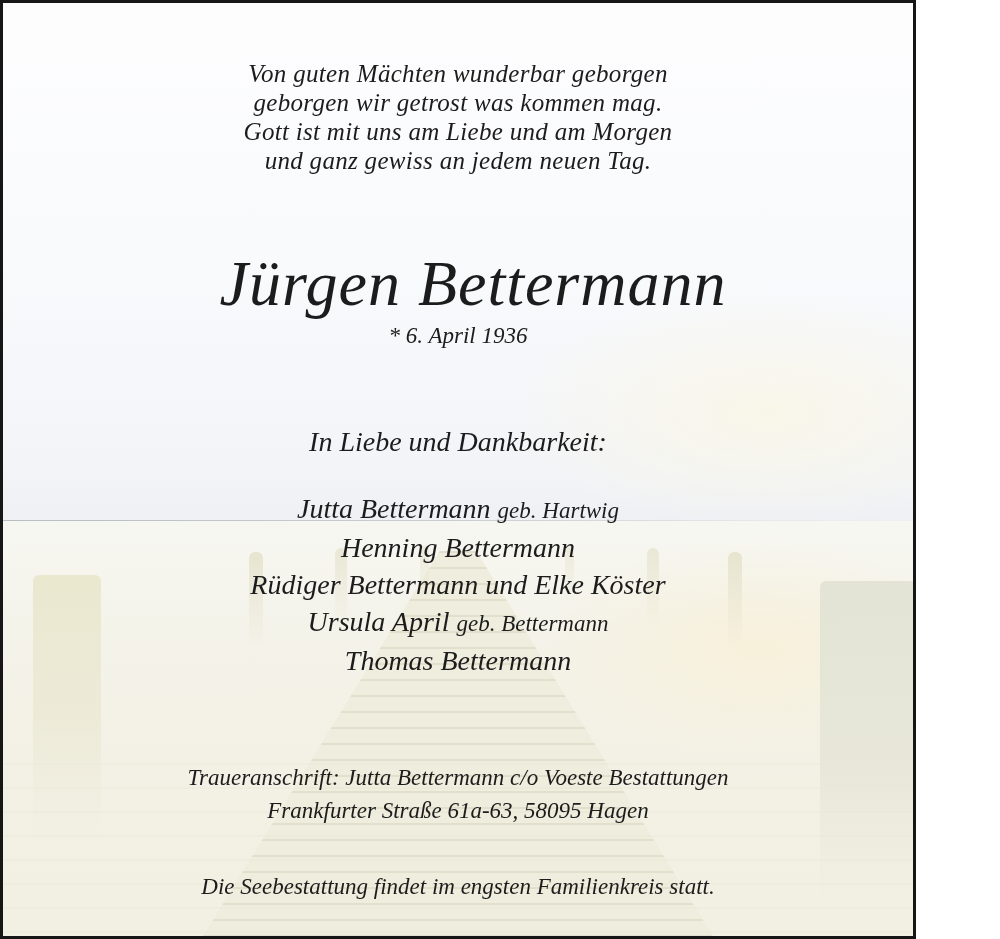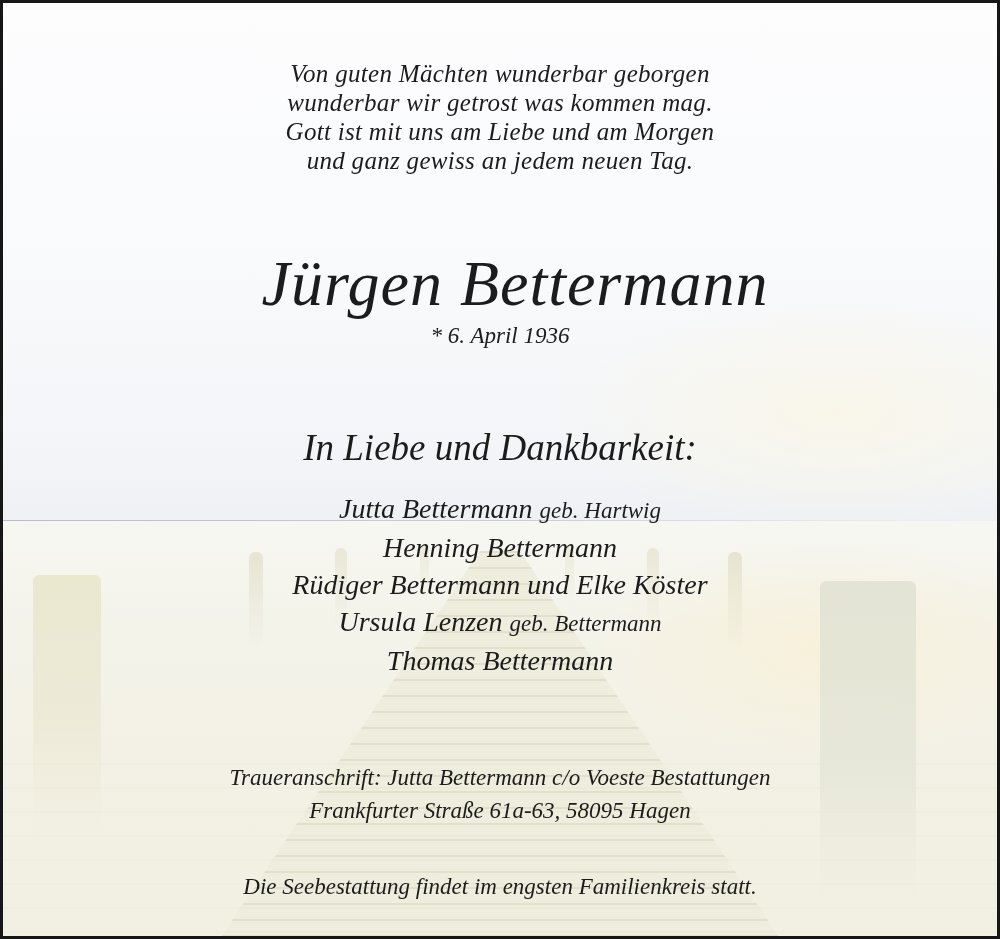--- a/index.html
+++ b/index.html
@@ -1,19 +1,19 @@
 <!DOCTYPE html>
 <html><head>
 <meta charset="utf-8">
 <style>
   html, body { margin:0; padding:0; background:#ffffff; }
 
   .stage {
     position:relative;
-    width:1000px; height:939px;
+    width:916px; height:939px;
     box-sizing:border-box;
     border:3px solid #161616;
     overflow:hidden;
     background:#fbfcfd;
     font-family:"Liberation Serif", serif;
     font-style:italic;
     color:#1c1c1c;
   }
 
   
@@ -70,21 +70,21 @@
     background:linear-gradient(180deg, rgba(227,224,200,0.9), rgba(233,230,210,0) 96%); }
   .p-rail-r3 { left:725px; top:549px; width:14px; height:102px; opacity:.9;
     background:linear-gradient(180deg, rgba(227,224,200,0.9), rgba(233,230,210,0) 96%); }
 
   
   .txt { position:absolute; left:0; width:100%; text-align:center; }
 
   .poem       { top:56px;  font-size:25px; line-height:29px; letter-spacing:.3px; }
   .name       { top:226px; font-size:64px; line-height:80px; font-weight:normal; letter-spacing:1px; margin:15px; }
   .dates      { top:320px; font-size:23px; display:flex; justify-content:center; }
-  .salutation { top:423px; font-size:37px; }
+  .salutation { top:423px; font-size:28px; }
   .mourners   { top:487px; font-size:28px; line-height:37px; }
   .m-suffix   { font-size:23px; margin-left:7px; }
   .address    { top:758px; font-size:23px; line-height:33px; }
   .closing    { top:871px; font-size:23px; }
 </style>
 </head>
 <body>
 
 <div class="stage">
 
@@ -99,38 +99,38 @@
   <div class="post p-rail-l1"></div>
   <div class="post p-rail-l2"></div>
   <div class="post p-rail-l3"></div>
   <div class="post p-rail-r1"></div>
   <div class="post p-rail-r2"></div>
   <div class="post p-rail-r3"></div>
   <div class="post p-big-right"></div>
 
   <div class="txt poem">
       <div>Von guten Mächten wunderbar geborgen</div>
-      <div>wunderbar wir getrost was kommen mag.</div>
+      <div>geborgen wir getrost was kommen mag.</div>
       <div>Gott ist mit uns am Liebe und am Morgen</div>
       <div>und ganz gewiss an jedem neuen Tag.</div>
     </div>
 
   <h1 class="txt name">Jürgen Bettermann</h1>
 
   <div class="txt dates">
     <span>* 6. April 1936</span>
   </div>
 
   <div class="txt salutation">In Liebe und Dankbarkeit:</div>
 
   <div class="txt mourners">
       <div><span class="m-main">Jutta Bettermann</span><span class="m-suffix">geb. Hartwig</span></div>
       <div><span class="m-main">Henning Bettermann</span></div>
       <div><span class="m-main">Rüdiger Bettermann und Elke Köster</span></div>
-      <div><span class="m-main">Ursula Lenzen</span><span class="m-suffix">geb. Bettermann</span></div>
+      <div><span class="m-main">Ursula April</span><span class="m-suffix">geb. Bettermann</span></div>
       <div><span class="m-main">Thomas Bettermann</span></div>
     </div>
 
   <div class="txt address">
       <div>Traueranschrift: Jutta Bettermann c/o Voeste Bestattungen</div>
       <div>Frankfurter Straße 61a-63, 58095 Hagen</div>
     </div>
 
   <div class="txt closing">Die Seebestattung findet im engsten Familienkreis statt.</div>
 

